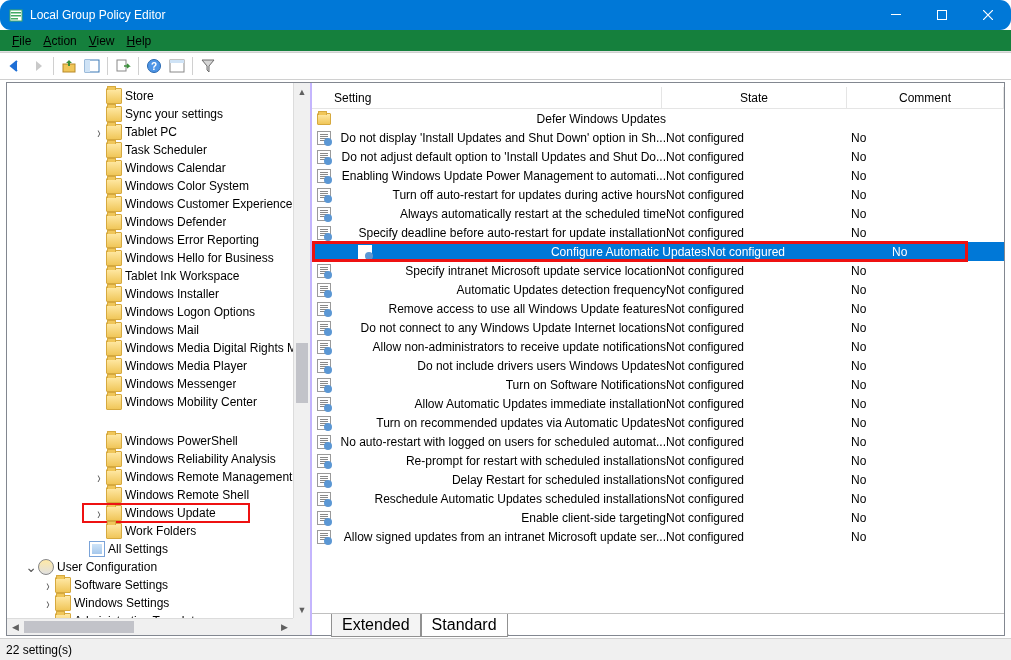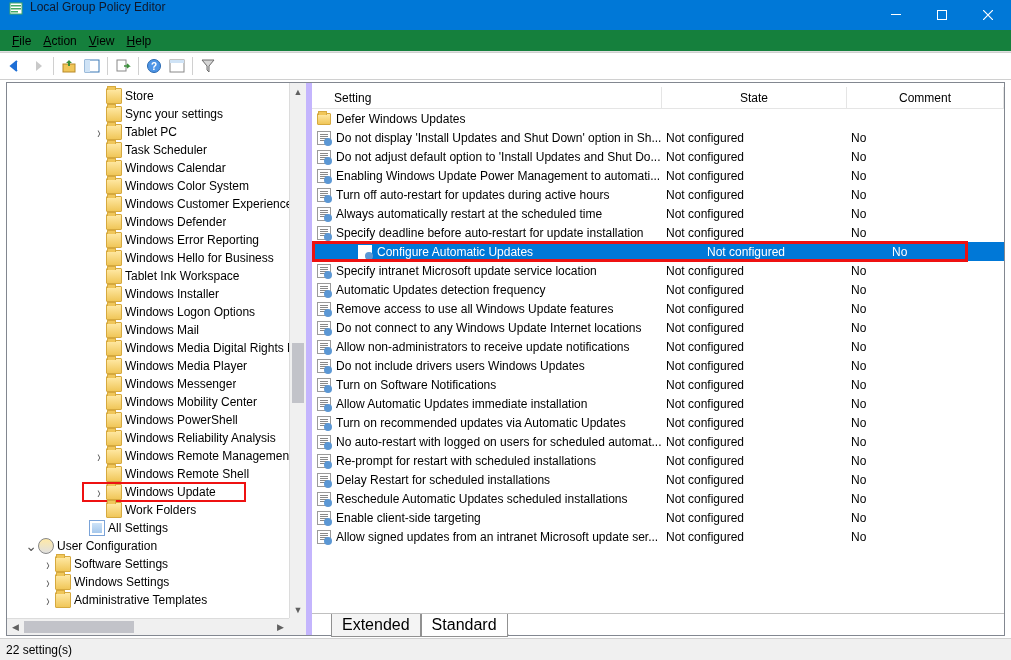--- a/index.html
+++ b/index.html
@@ -1,30 +1,30 @@
 <!DOCTYPE html>
 <html><head>
 <meta charset="utf-8">
 <style>
   * { box-sizing: border-box; margin: 0; padding: 0; }
   body { font-family: "Segoe UI", Tahoma, sans-serif; font-size: 12px; background: #fff; color: #000; overflow: hidden; }
   .window { width: 1011px; height: 660px; display: flex; flex-direction: column; background: #fff; }
-  .titlebar { height: 30px; background: #0078d7; color: #0f172a; display: flex; padding-left: 8px; }
+  .titlebar { height: 30px; background: #0078d7; color: #ffffff; display: flex; align-items: center; padding-left: 8px; border-radius: 11px; }
   .titlebar .app-icon { width: 16px; height: 16px; margin-right: 6px; display:flex; align-items:center; justify-content:center;}
   .titlebar .title { flex: 1; font-size: 12px; }
   .titlebar .controls { display: flex; height: 100%; }
   .titlebar .ctrl { width: 46px; display:flex; align-items:center; justify-content:center; color:#fff; }
   .menubar { height: 22px; background: #15803d; display: flex; align-items: center; padding: 0 6px; border-bottom: 1px solid #e0e0e0;}
   .menubar .menuitem { padding: 2px 6px; }
   .menubar .menuitem .u { text-decoration: underline; }
   .toolbar { height: 28px; background: #fff; border-bottom: 1px solid #d0d0d0; border-top:1px solid #d0d0d0; display:flex; align-items:center; padding: 0 4px; gap:1px;}
   .toolbar .tbtn { width: 22px; height:22px; display:flex; align-items:center; justify-content:center; border:1px solid transparent; }
   .toolbar .sep { width:1px; height:18px; background:#d0d0d0; margin: 0 3px;}
   .content { flex:1; display:flex; border:1px solid #828790; margin:2px 6px; min-height:0;}
-  .treepane { width:305px; display:flex; flex-direction:column; border-right:6px solid #c4b5fd; position:relative;}
+  .treepane { width:305px; display:flex; flex-direction:column; border-right:2px solid #c4b5fd; position:relative;}
   .tree-scroll { flex:1; overflow:hidden; position:relative; padding-top:4px;}
   .tree-vsb { position:absolute; right:0; top:0; bottom:17px; width:17px; background:#f0f0f0; border-left:1px solid #dcdcdc;}
   .tree-vsb .thumb { position:absolute; left:2px; right:2px; top:260px; height:60px; background:#c2c3c9; }
   .tree-vsb .arrow { position:absolute; left:0; right:0; height:17px; display:flex; align-items:center; justify-content:center; color:#606060; font-size:9px;}
   .tree-vsb .arrow.up{top:0;} .tree-vsb .arrow.down{bottom:0;}
   .tree-hsb { position:absolute; left:0; right:17px; bottom:0; height:17px; background:#f0f0f0; border-top:1px solid #dcdcdc;}
   .tree-hsb .hthumb { position:absolute; top:2px; bottom:2px; left:17px; width:110px; background:#c2c3c9;}
   .tree-hsb .arrow{position:absolute; top:0; bottom:0; width:17px; display:flex;align-items:center;justify-content:center;color:#606060;font-size:9px;}
   .tree-hsb .arrow.left{left:0;} .tree-hsb .arrow.right{right:0;}
   .tree-corner{position:absolute;right:0;bottom:0;width:17px;height:17px;background:#f0f0f0;}
@@ -46,21 +46,21 @@
   .listheader .col.comment{flex:1; justify-content:center;}
   .listbody { flex:1; overflow:hidden; }
   .listrow { height:19px; display:flex; align-items:center; padding-left:4px;}
   .listrow .licon{ width:16px; height:16px; margin-right:4px; flex-shrink:0; display:flex; align-items:center; justify-content:center;}
   .policy-icon { width:14px; height:14px; border:1px solid #9a9a9a; background:#fff; position:relative;}
   .policy-icon::before{content:""; position:absolute; left:2px; right:2px; top:2px; height:1px; background:#888; box-shadow:0 2px 0 #888, 0 4px 0 #888, 0 6px 0 #888;}
   .policy-icon::after{content:""; position:absolute; right:-2px; bottom:-2px; width:8px; height:8px; border-radius:50%; background:#5b97d4;}
   .listrow.selected { background:#0078d7; color:#fff;padding-left:45px;}
   .listrow.selected .policy-icon{border-color:#fff;}
   .listrow.selected .policy-icon::before{background:#fff; box-shadow:0 2px 0 #fff,0 4px 0 #fff, 0 6px 0 #fff;}
-  .listrow .lname{ width:330px; overflow:hidden; text-overflow:ellipsis; white-space:nowrap;}
+  .listrow .lname{ width:330px; overflow:hidden; text-overflow:ellipsis; white-space:nowrap;text-align:right;}
   .listrow .lstate{ width:185px; }
   .listrow .lcomment{ flex:1; }
   .hl-row { position:relative;}
   .hl-row::after { content:""; position:absolute; inset:-1px 36px -1px 0; border:3px solid #e11; pointer-events:none;}
 
   .tabstrip { height:22px; border-top:1px solid #c0c0c0; padding-left:9px; display:flex; align-items:flex-start; background:#fff; font-size:16px;}
   .tab { border:1px solid #919191; border-top:none; padding:2px 10px; background:#fff; position:relative;}
   .tab.inactive{background:#f4f4f4; color:#000;}
   .tab:first-child{border-right:none;}
   .tab-slash-l{width:10px;height:100%;position:relative;overflow:hidden;}
@@ -250,21 +250,21 @@
           <div class="treerow" style="padding-left: 85px;">
             <span class="expander"></span>
             <span class="ticon folder-icon"></span>
             <span class="tlabel">Windows Messenger</span>
           </div>
           <div class="treerow" style="padding-left: 85px;">
             <span class="expander"></span>
             <span class="ticon folder-icon"></span>
             <span class="tlabel">Windows Mobility Center</span>
           </div>
-          <div class="treerow" style="padding-left: 85px;">
+          <div class="treerow" style="padding-left: 85px; margin-top: 21px;">
             <span class="expander"></span>
             <span class="ticon folder-icon"></span>
             <span class="tlabel">Windows PowerShell</span>
           </div>
           <div class="treerow" style="padding-left: 85px;">
             <span class="expander"></span>
             <span class="ticon folder-icon"></span>
             <span class="tlabel">Windows Reliability Analysis</span>
           </div>
           <div class="treerow" style="padding-left: 85px;">

